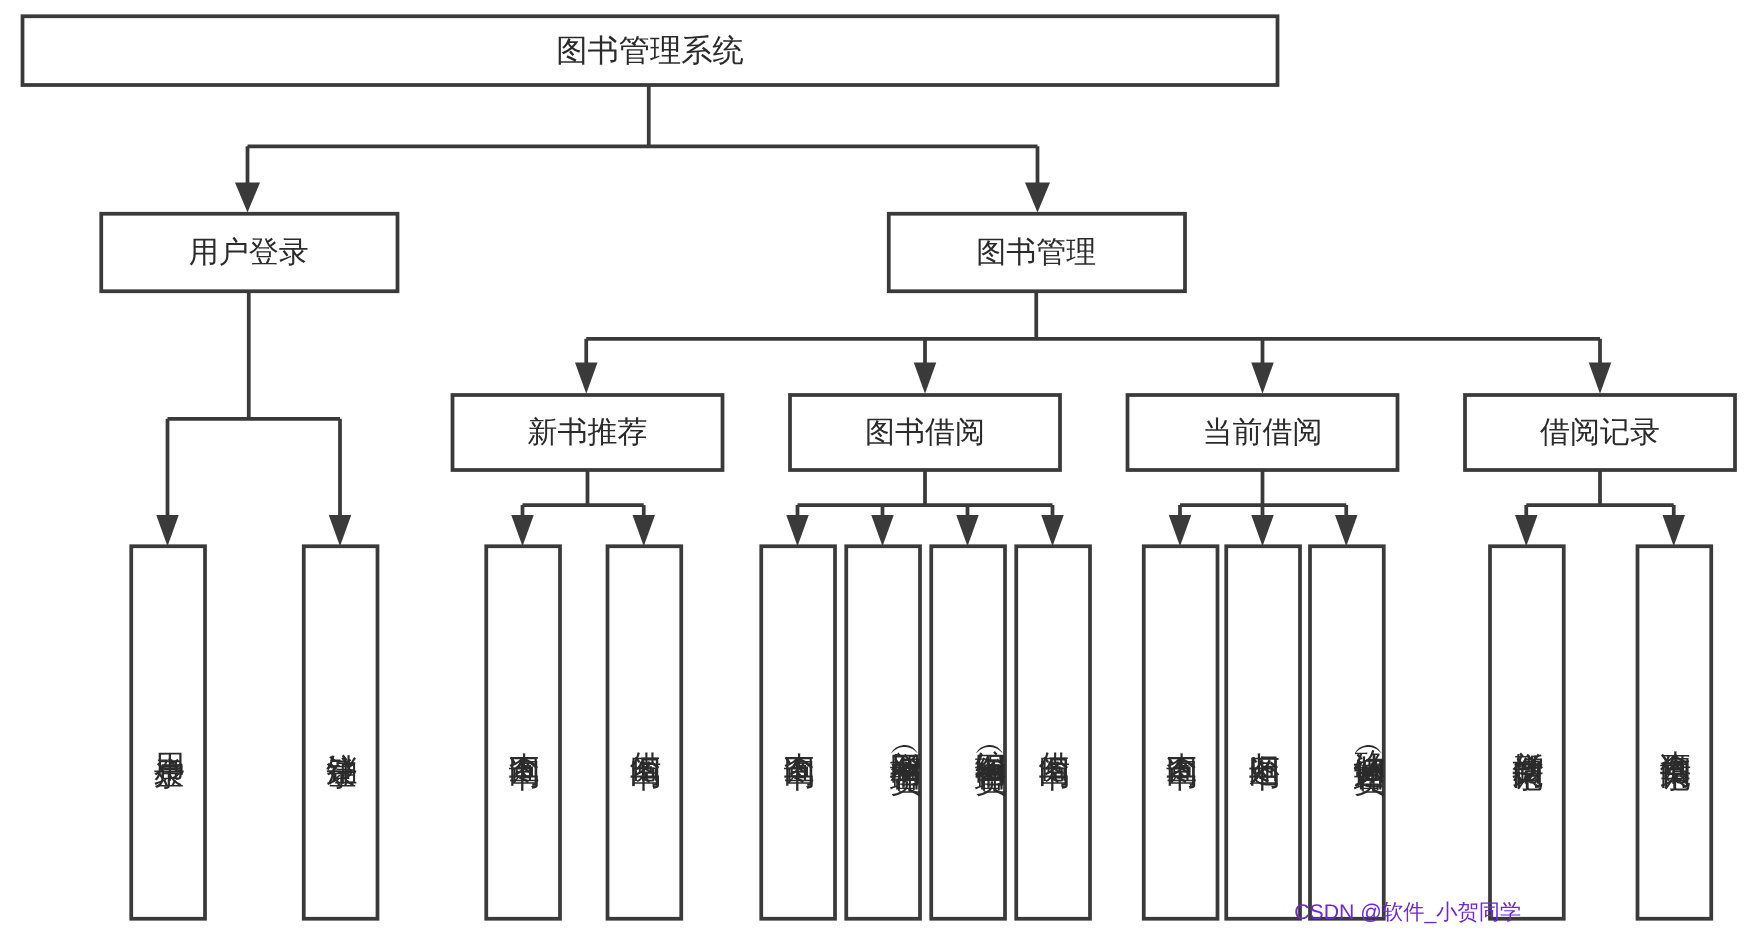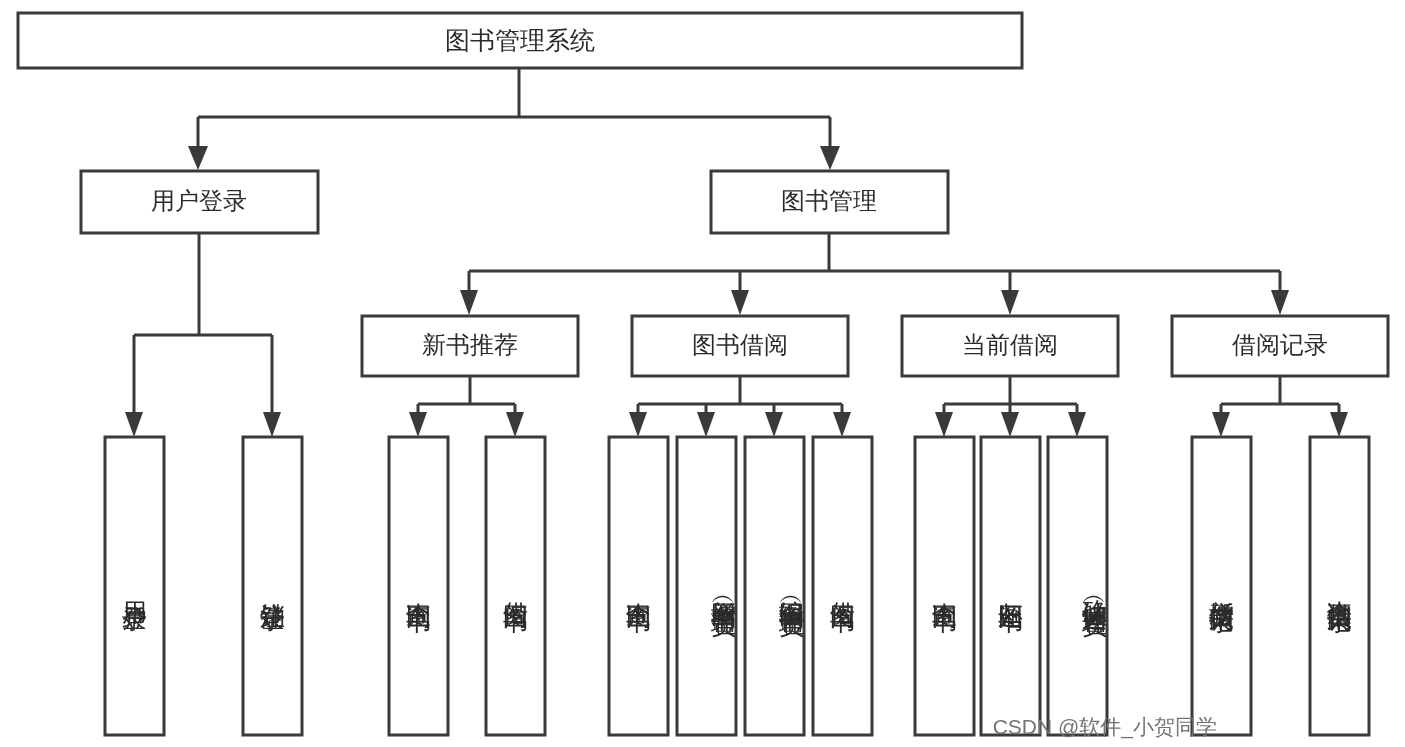--- a/index.html
+++ b/index.html
@@ -63,22 +63,22 @@
     color: #2b2b2b;
     letter-spacing: 2px;
     white-space: nowrap;
     pointer-events: none;
   }
   .watermark {
     position: absolute;
     right: 8px;
     bottom: 6px;
     font-family: "Liberation Sans", "DejaVu Sans", sans-serif;
-    font-size: 21px;
-    color: #737373;
+    font-size: 17px;
+    color: #6d28d9;
     white-space: nowrap;
     user-select: none;
   }
 </style>
 </head>
 <body>
 
 <div id="diagram-root">
 
   <svg class="diagram-canvas" viewBox="0 0 1405 747">

